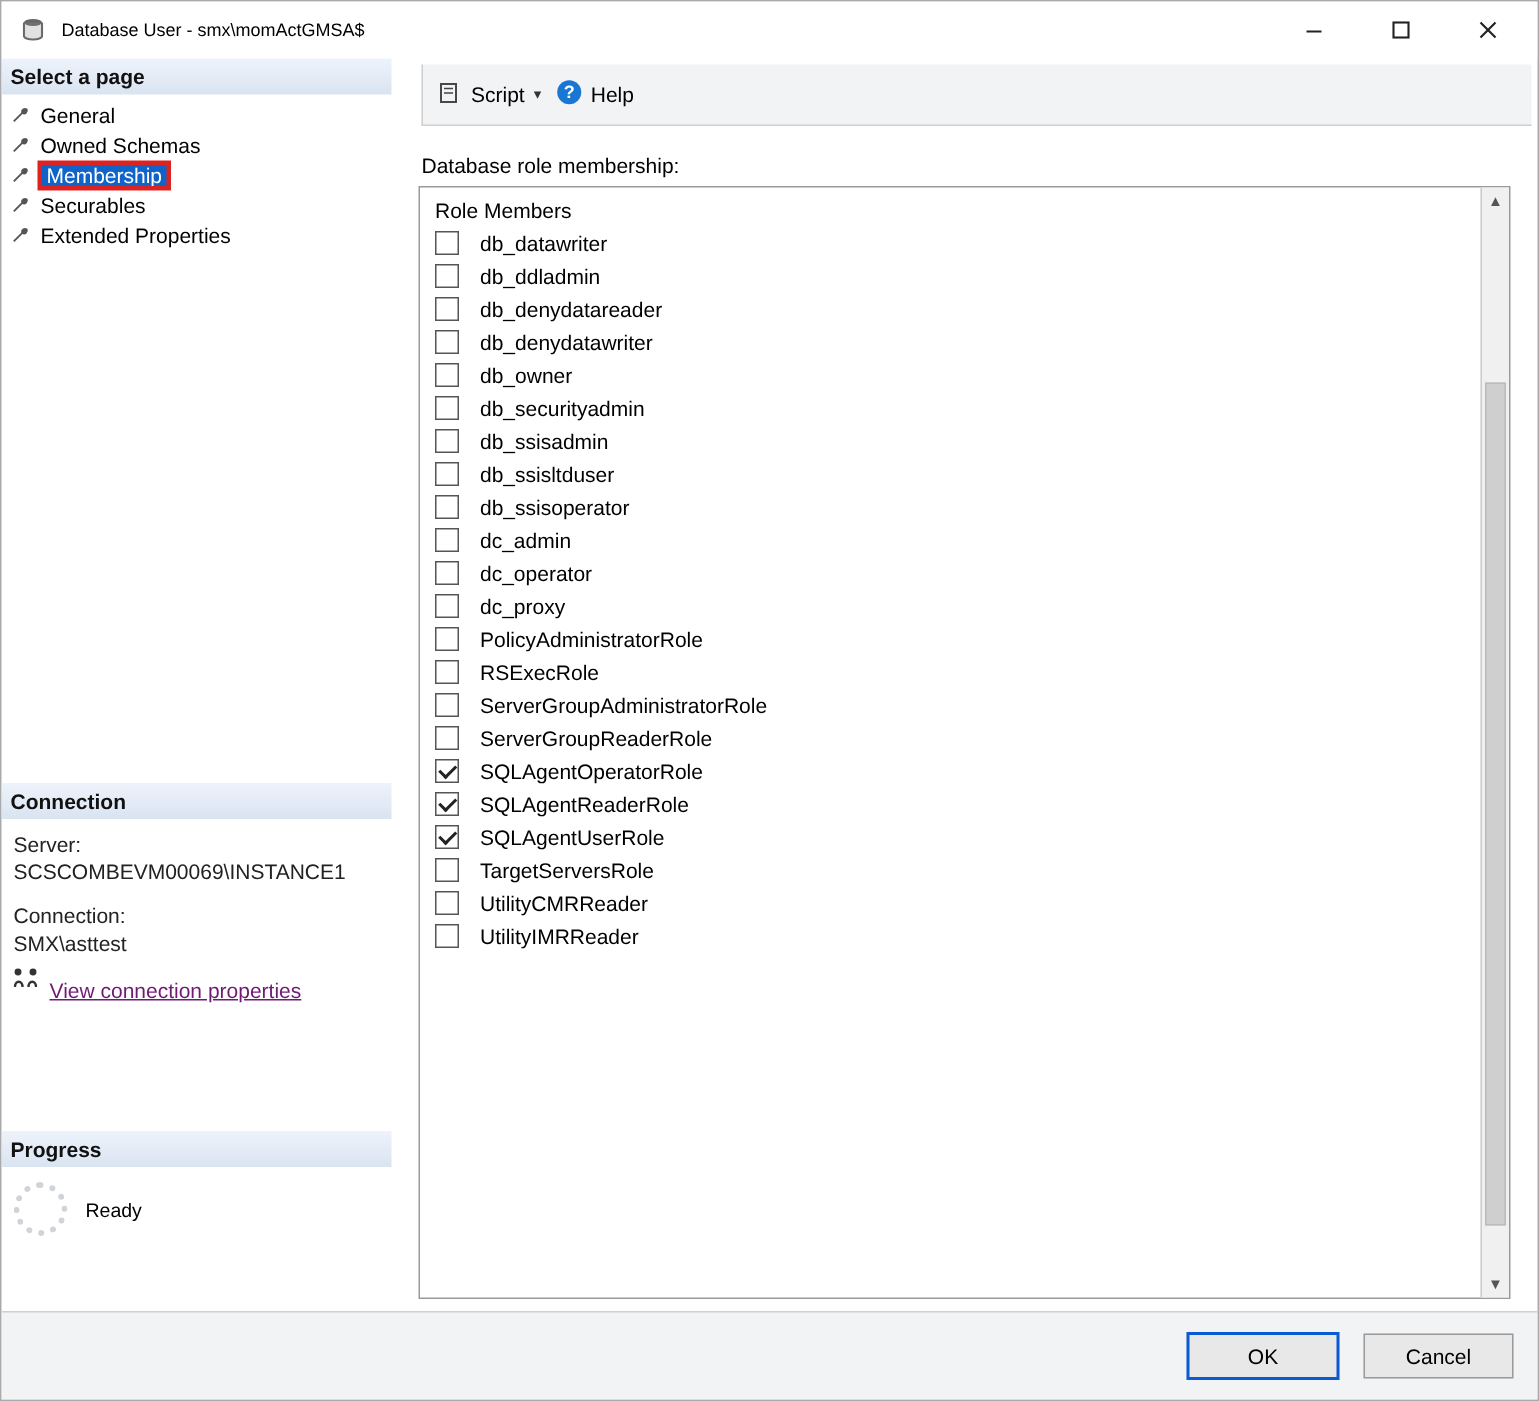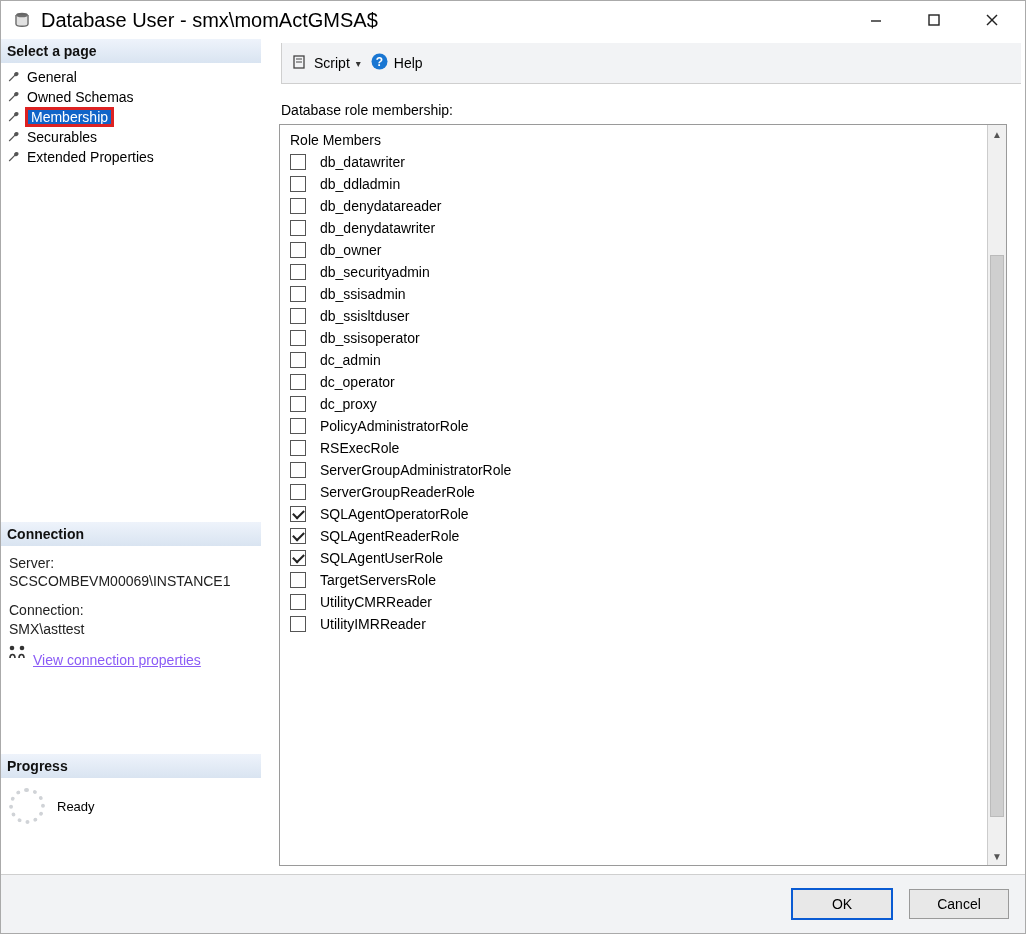--- a/index.html
+++ b/index.html
@@ -1,40 +1,40 @@
 <!DOCTYPE html>
 <html><head>
 <meta charset="utf-8">
 <style>
   html,body{margin:0;padding:0;font-family:"Segoe UI",Tahoma,Arial,sans-serif;font-size:13px;color:#000;background:#fff;}
   .window{width:1026px;height:934px;display:flex;flex-direction:column;border:1px solid #aaa;box-sizing:border-box;position:relative;overflow:hidden;}
   
   .titlebar{height:38px;display:flex;align-items:center;padding:0 4px 0 12px;background:#fff;}
   .titlebar .app-icon{width:18px;height:18px;margin-right:10px;display:inline-flex;align-items:center;justify-content:center;}
-  .titlebar .title{font-size:20px;}
+  .titlebar .title{font-size:12px;}
   .titlebar .spacer{flex:1;}
   .win-btns{display:flex;}
   .win-btn{width:58px;height:38px;display:flex;align-items:center;justify-content:center;}
   .win-btn svg{stroke:#222;}
   
   .body{flex:1;display:flex;min-height:0;}
   .left{width:260px;display:flex;flex-direction:column;box-sizing:border-box;}
   .right{flex:1;display:flex;flex-direction:column;min-width:0;}
   
   .section-header{background:linear-gradient(#eef3fb,#d9e4f1);font-weight:bold;font-size:14px;padding:4px 6px;color:#111;}
   .page-list{padding:4px 0 14px 0;}
   .page-item{display:flex;align-items:center;padding:2px 6px;gap:6px;font-size:14px;}
   .page-item .wrench{width:14px;height:14px;flex:none;}
   .page-item.selected .label-wrap{outline:3px solid #d22; outline-offset:-1px;}
   .page-item.selected .label-text{background:#1064c8;color:#fff;padding:1px 4px;}
   .left .filler{flex:1;}
   .conn-body{padding:8px 8px 14px 8px;font-size:14px;line-height:1.35;}
   .conn-body .lbl{color:#222;}
   .conn-body .val{color:#222;white-space:nowrap;overflow:hidden;}
-  .conn-link{color:#8b5cf6;text-decoration:underline;display:inline-block;margin-top:12px;}
+  .conn-link{color:#701a75;text-decoration:underline;display:inline-block;margin-top:12px;}
   .conn-link-row{display:flex;align-items:center;gap:8px;}
   .progress-body{padding:10px 8px 10px 8px;display:flex;align-items:center;gap:12px;}
   .spinner{width:28px;height:28px;border-radius:50%;border:4px dotted #d0d3d7;}
   
   .right-toolbar{height:40px;background:#f2f3f5;border-bottom:1px solid #cfcfcf;border-left:1px solid #cfcfcf;display:flex;align-items:center;gap:10px;padding:0 10px;margin:4px 4px 0 20px;}
   .tb-item{display:flex;align-items:center;gap:6px;font-size:14px;}
   .right-main{flex:1;padding:18px 18px 8px 18px;display:flex;flex-direction:column;min-height:0;}
   .field-label{font-size:14px;margin:0 0 6px 2px;}
   .role-box{flex:1;border:1px solid #9a9a9a;display:flex;min-height:0;}
   .role-list{flex:1;overflow:hidden;padding:4px 0;}

